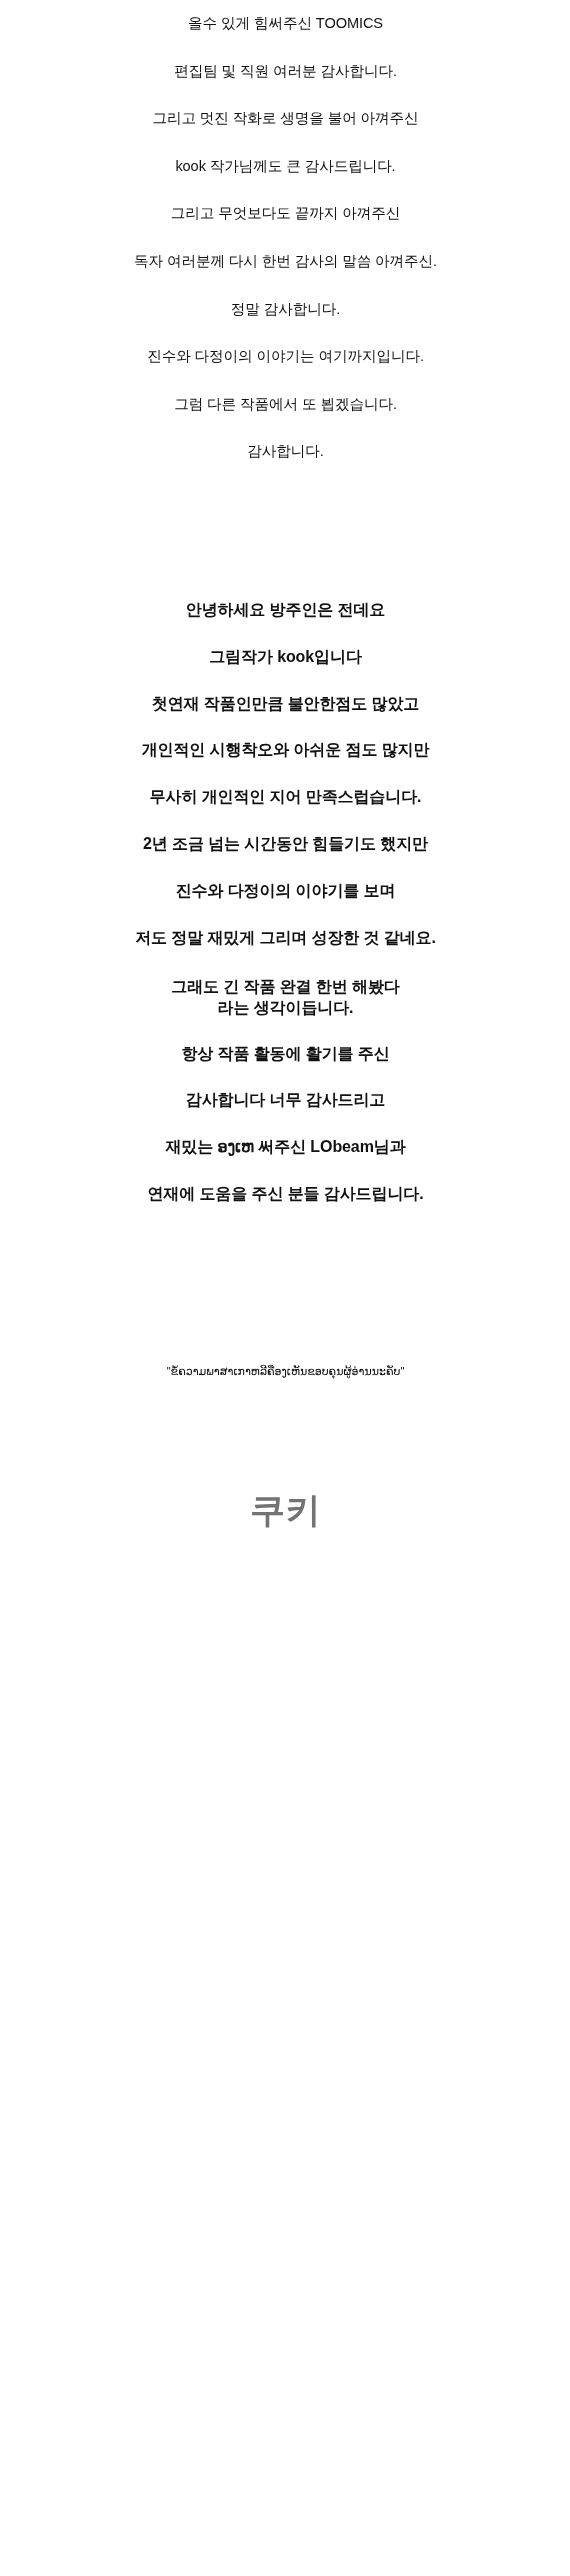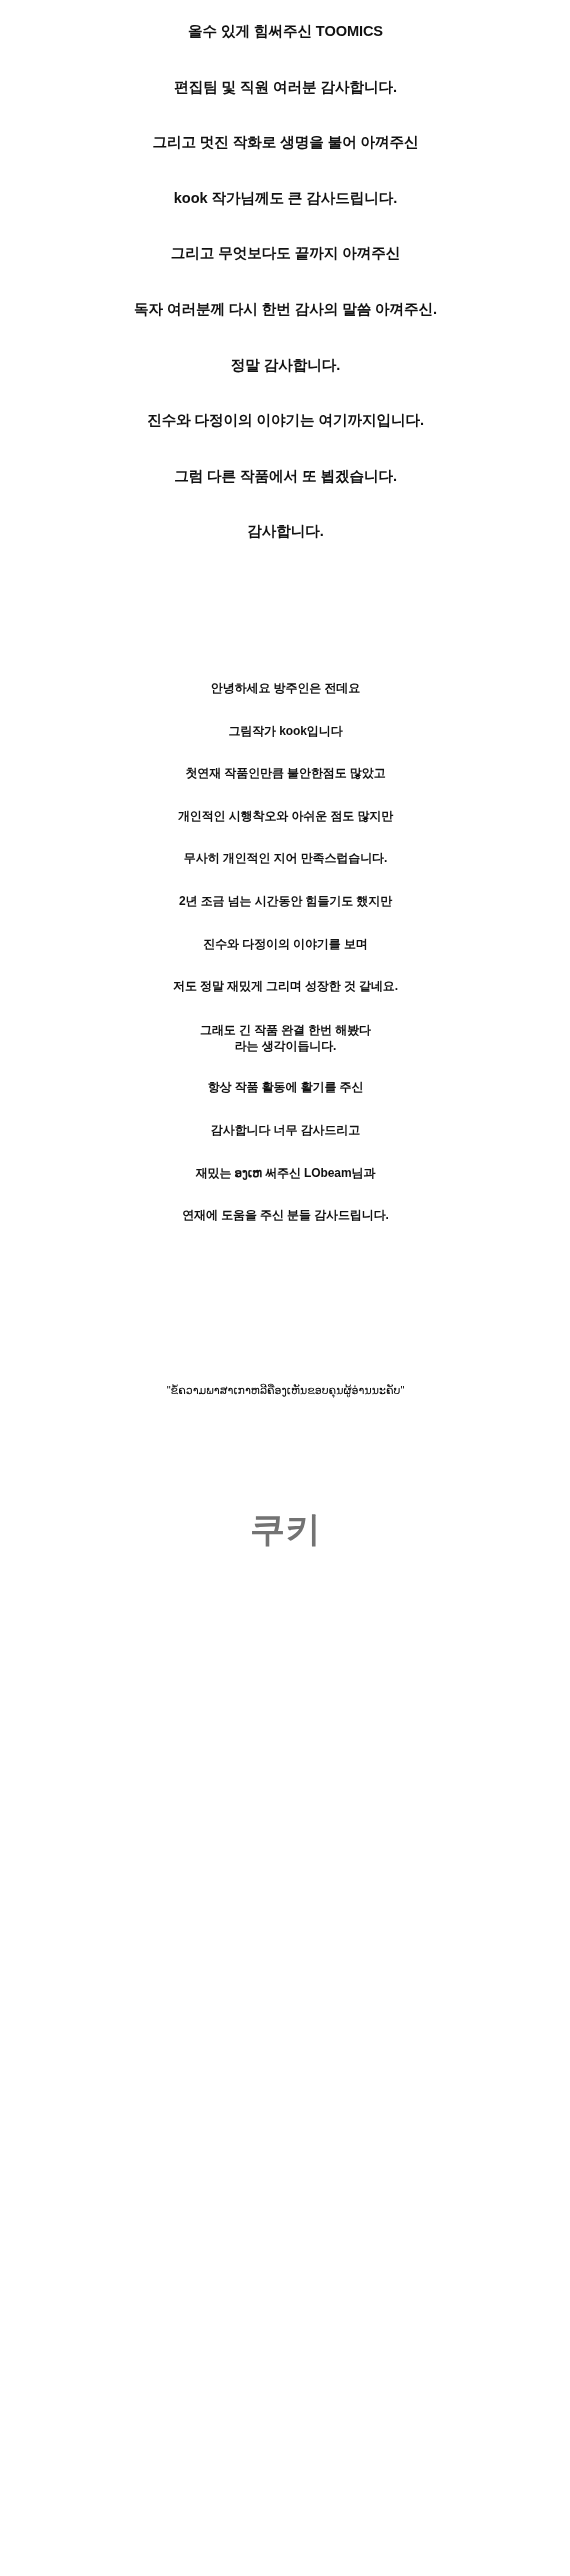--- a/index.html
+++ b/index.html
@@ -27,43 +27,43 @@
   
   .section-one {
     width: 100%;
     padding-top: 8px;
     display: flex;
     flex-direction: column;
     align-items: center;
   }
   .line-one {
     font-size: 14.6px;
-    font-weight: 700;
+    font-weight: 400;
     line-height: 1.0;
     letter-spacing: -0.1px;
     text-align: right;
-    margin: 16px 0 25px 0;
+    margin: 8px 0 25px 0;
     color: #111111;
     white-space: pre;
   }
   .line-one:last-child { margin-bottom: 0; }
 
   
   .gap-big { height: 143px; width: 100%; }
   .gap-mid { height: 68px; width: 100%; }
 
   
   .section-two {
     width: 100%;
     display: flex;
     flex-direction: column;
     align-items: center;
   }
   .line-two {
-    font-size: 12px;
+    font-size: 16px;
     font-weight: 700;
     line-height: 1.05;
     letter-spacing: -0.1px;
     text-align: center;
     margin: 0 0 30px 0;
     color: #111111;
     white-space: pre-line;
   }
   .line-two.tight { margin-bottom: 27px; line-height: 1.32; }
   .line-two:last-child { margin-bottom: 8px; }

